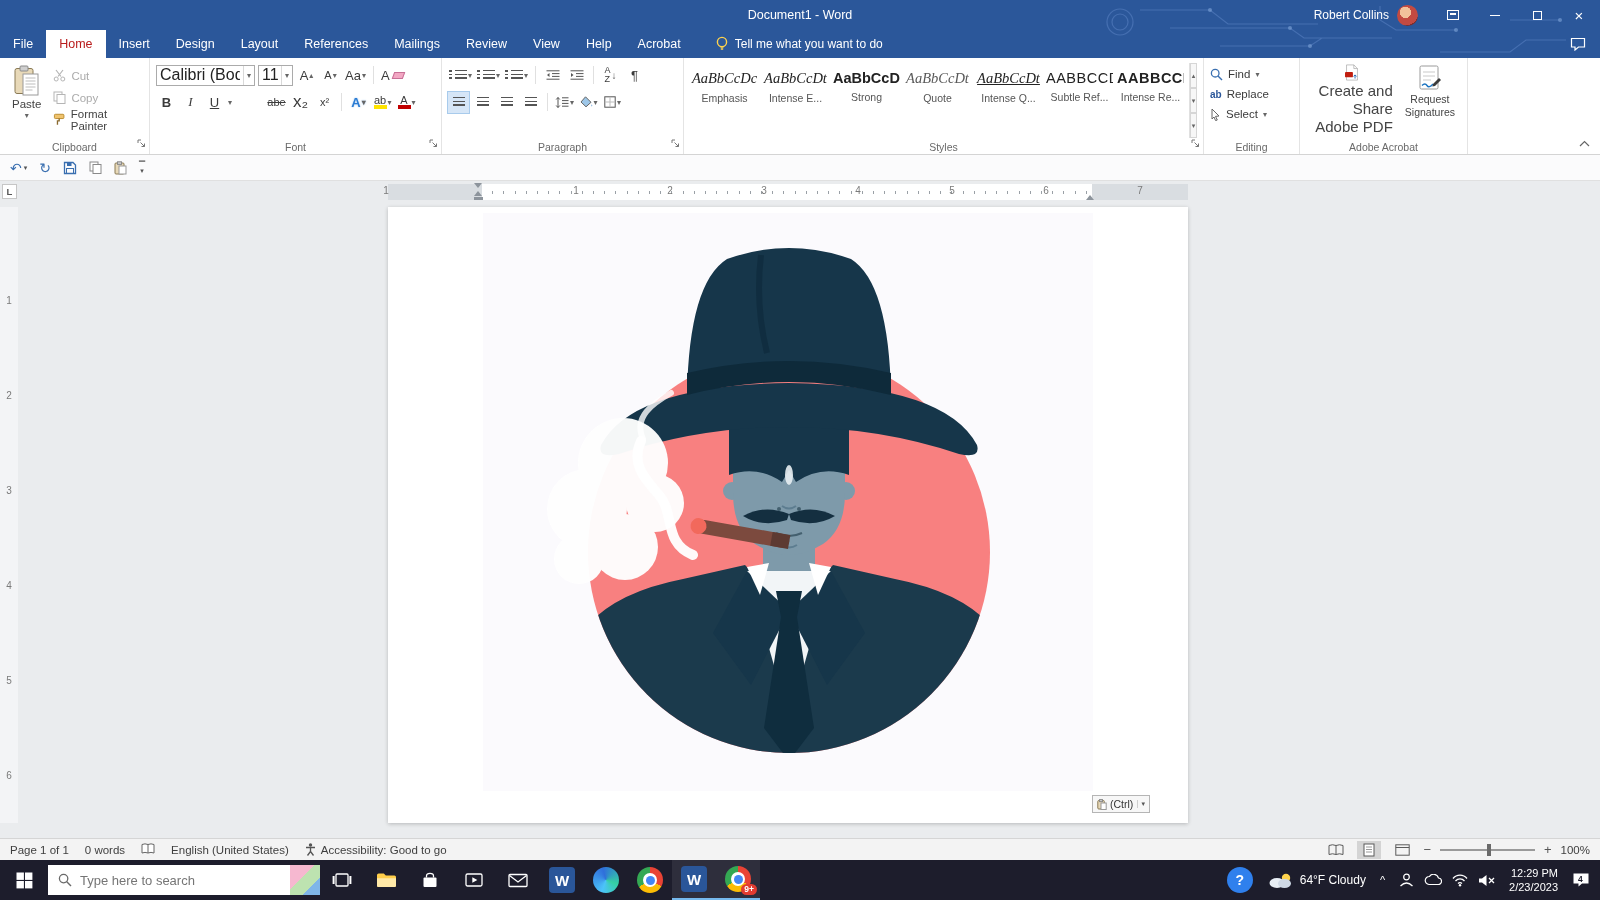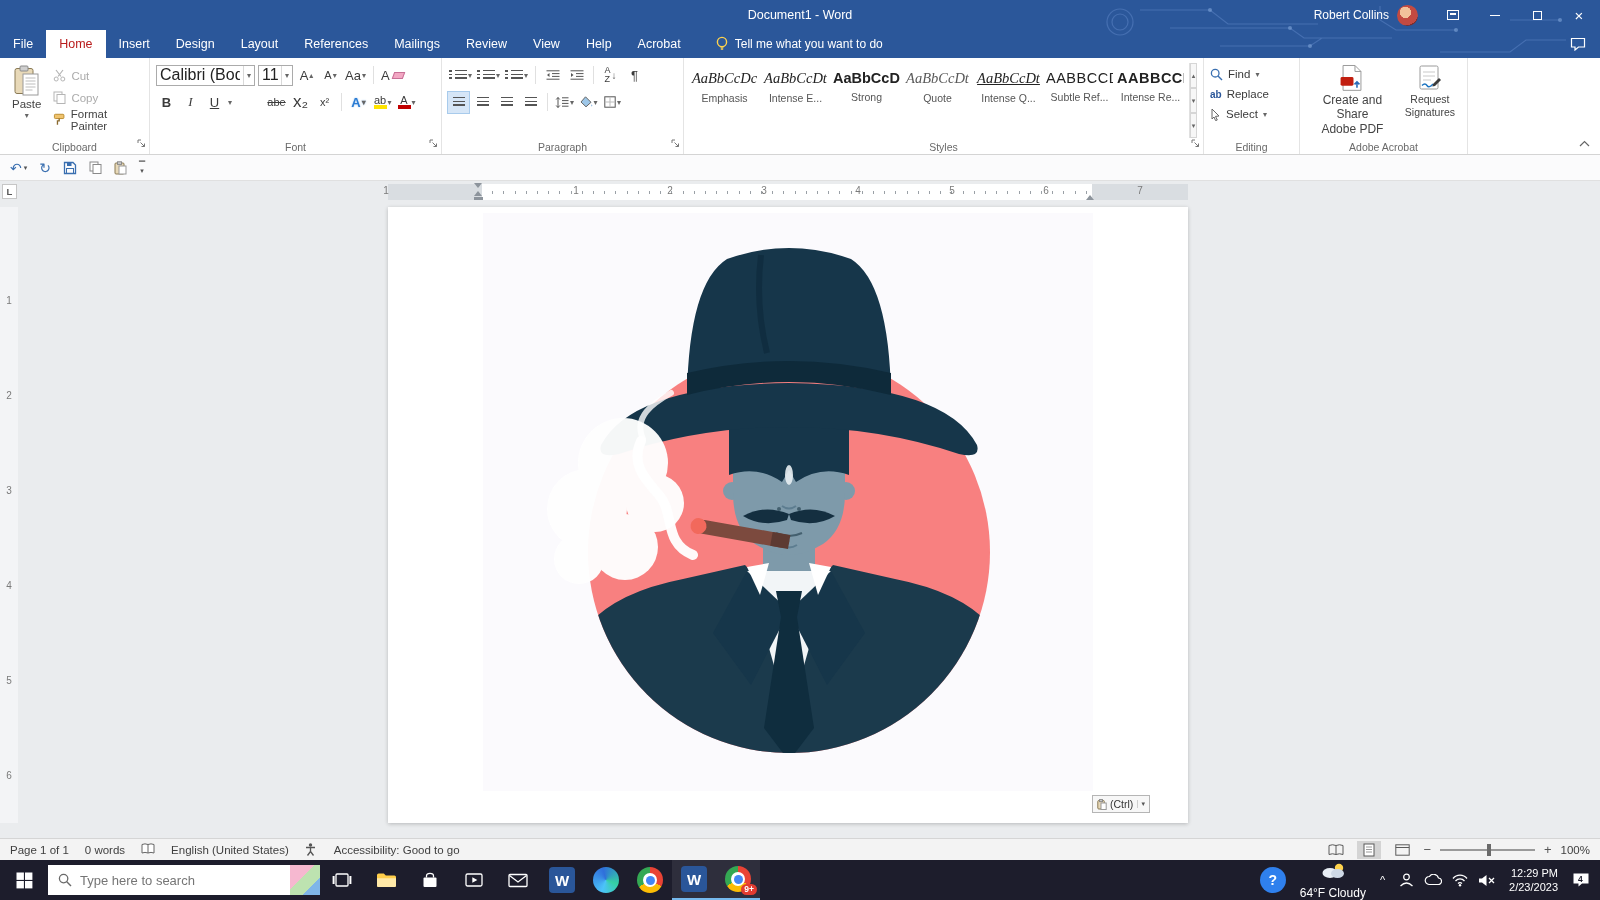--- a/index.html
+++ b/index.html
@@ -131,21 +131,21 @@
   .edgec{width:26px;height:26px;border-radius:50%;background:conic-gradient(from 200deg,#4cc3fa,#2f6fdb 40%,#35d0a3 75%,#4cc3fa);}
   .chromec{width:26px;height:26px;border-radius:50%;position:relative;
     background:conic-gradient(#e94335 0 33%,#fbbc05 0 66%,#34a853 0 100%);}
   .chromec::before{content:"";position:absolute;left:6px;top:6px;width:14px;height:14px;border-radius:50%;background:#fff;}
   .chromec::after{content:"";position:absolute;left:8.5px;top:8.5px;width:9px;height:9px;border-radius:50%;background:#4286f5;}
   .badge{position:absolute;right:3px;bottom:3px;background:#e23c31;color:#fff;font-size:8.5px;font-weight:bold;
     border-radius:7px;padding:0 3px;line-height:11px;z-index:2;}
   .tb-right2{margin-left:auto;display:flex;align-items:center;gap:14px;padding-right:10px;}
   .helpc{width:26px;height:26px;border-radius:50%;background:#2f80ed;color:#fff;font-weight:bold;font-size:14px;
     display:flex;align-items:center;justify-content:center;}
-  .weather{display:flex;align-items:center;gap:7px;font-size:12px;flex-direction:column;}
+  .weather{display:flex;align-items:center;gap:7px;font-size:12px;}
   .trayic{display:flex;align-items:center;gap:10px;}
   .chev{font-size:11px;color:#fff;}
   .clock{font-size:11px;text-align:right;line-height:1.3;}
   .notif{position:relative;display:flex;align-items:center;}
   .notif .cnt{position:absolute;left:6px;top:1.5px;font-size:8.5px;font-weight:bold;color:#1d1d2c;}
 </style>
 </head>
 <body>
 
 <div class="app">
@@ -473,21 +473,21 @@
     </div>
 
     <div class="grp g-acrobat">
       <div class="bigbtn">
         <svg width="26" height="28" viewBox="0 0 26 28">
           <path d="M4 1.5 h12 l6 6 v19 h-18 Z" fill="#fff" stroke="#9a9a9a"></path>
           <path d="M16 1.5 v6 h6" fill="none" stroke="#9a9a9a"></path>
           <rect x="1.5" y="13" width="13" height="9" rx="1.5" fill="#c11e0f"></rect>
           <path d="M18 24 v-6 M15.5 20.5 L18 18 l2.5 2.5" stroke="#2b6cb8" stroke-width="1.6" fill="none"></path>
         </svg>
-        <span style="font-size:12px;line-height:1.2;text-align:center;">
+        <span style="font-size:15px;line-height:1.2;text-align:right;">
           <span style="display:block;">Create and Share</span>
           <span style="display:block;">Adobe PDF</span>
         </span>
       </div>
       <div class="bigbtn">
         <svg width="26" height="28" viewBox="0 0 26 28">
           <rect x="3" y="2" width="18" height="23" rx="1.5" fill="#fff" stroke="#9a9a9a"></rect>
           <path d="M6 8 h12 M6 12 h12 M6 16 h8" stroke="#c9c9c9"></path>
           <path d="M5 21.5 q3 -3 5 0 t6 -1.5" stroke="#1a73c0" stroke-width="1.4" fill="none"></path>
           <path d="M16 20 L22 14 l2 2 -6 6 -2.6 0.6 Z" fill="#3b3b3b"></path>
@@ -650,21 +650,21 @@
   <div class="statusbar">
     <span>Page 1 of 1</span>
     <span>0 words</span>
     <span>
       <svg width="14" height="12" viewBox="0 0 14 12">
         <path d="M1 1.5 q3-1.3 6 0 q3-1.3 6 0 v8.5 q-3-1.3-6 0 q-3-1.3-6 0 Z" fill="#fff" stroke="#666"></path>
         <path d="M7 1.5 v8.5" stroke="#666"></path>
       </svg>
     </span>
     <span>English (United States)</span>
-    <span style="display:flex;align-items:center;gap:18px;">
+    <span style="display:flex;align-items:center;gap:5px;">
       <svg width="11" height="13" viewBox="0 0 11 13">
         <circle cx="5.5" cy="2" r="1.7" fill="#555"></circle>
         <path d="M1 4.5 h9 M5.5 4.5 v4 M5.5 8.5 L2.5 12.5 M5.5 8.5 L8.5 12.5" stroke="#555" stroke-width="1.3" fill="none"></path>
       </svg>
       <span>Accessibility: Good to go</span>
     </span>
     <div class="sb-right">
       <span class="viewbtn">
         <svg width="16" height="12" viewBox="0 0 16 12">
           <path d="M1 1.5 q3.5-1.5 7 0 q3.5-1.5 7 0 v9 q-3.5-1.5-7 0 q-3.5-1.5-7 0 Z" fill="none" stroke="#5a5a5a"></path>

